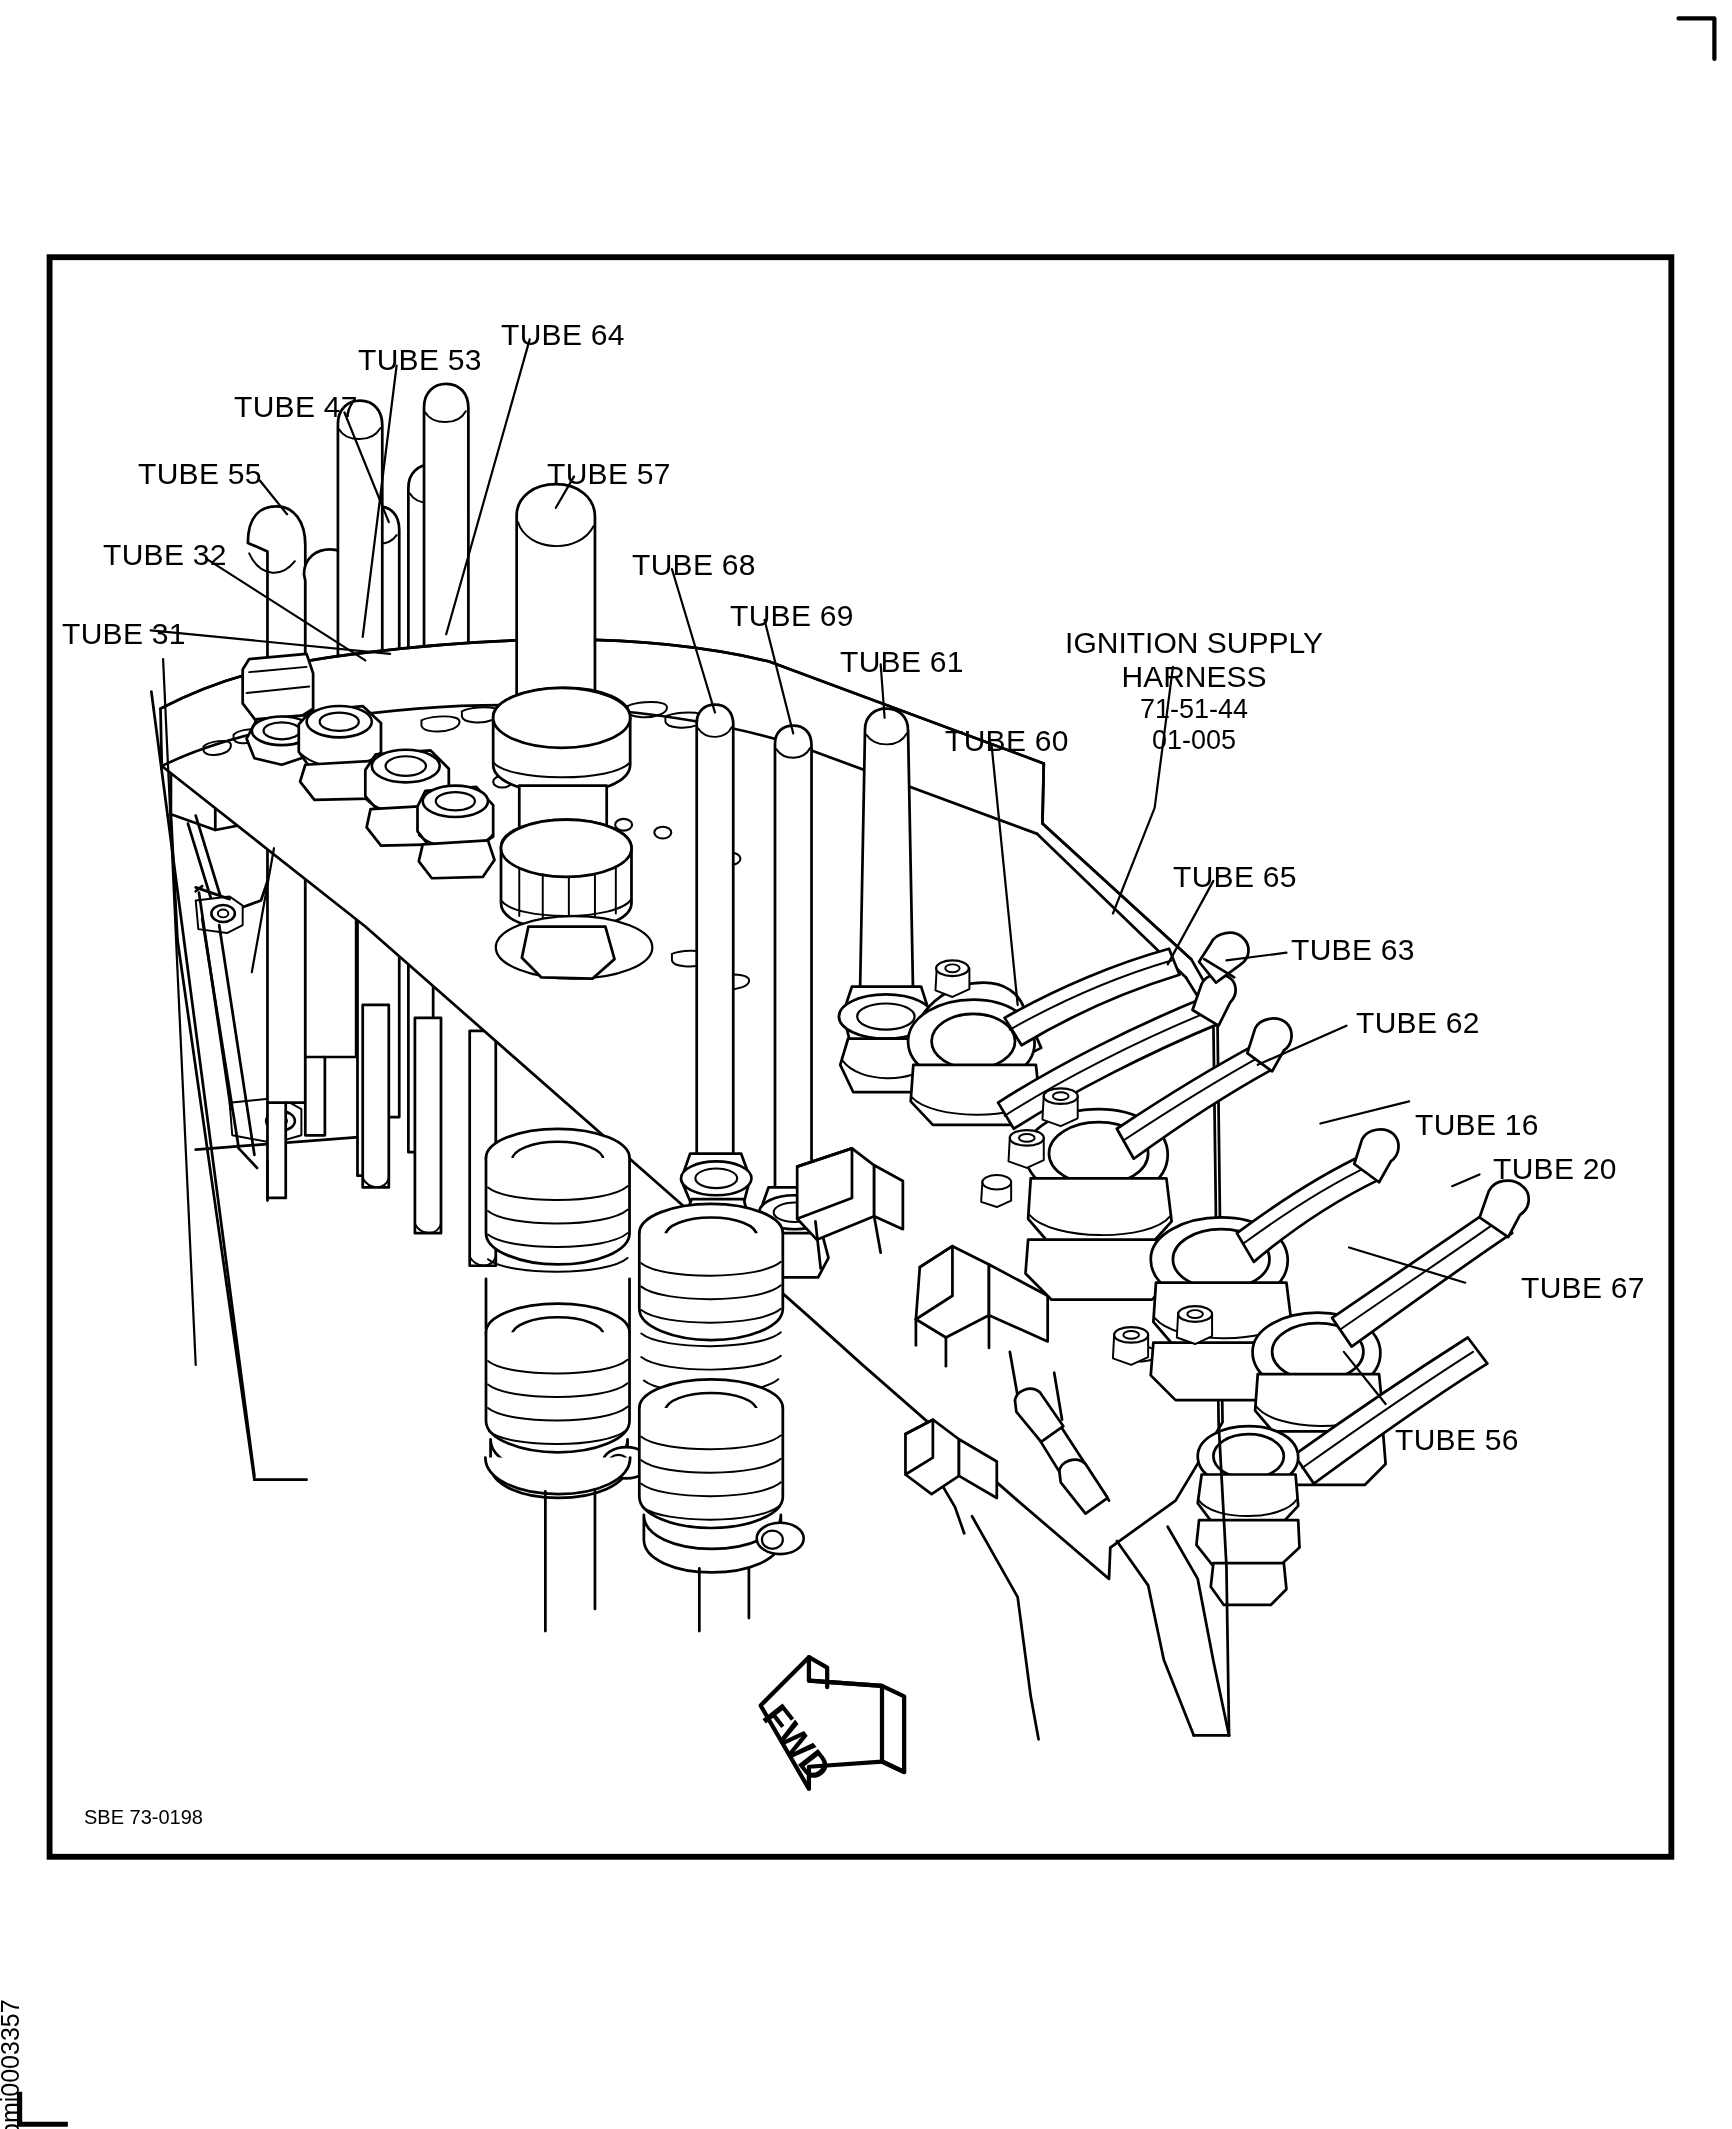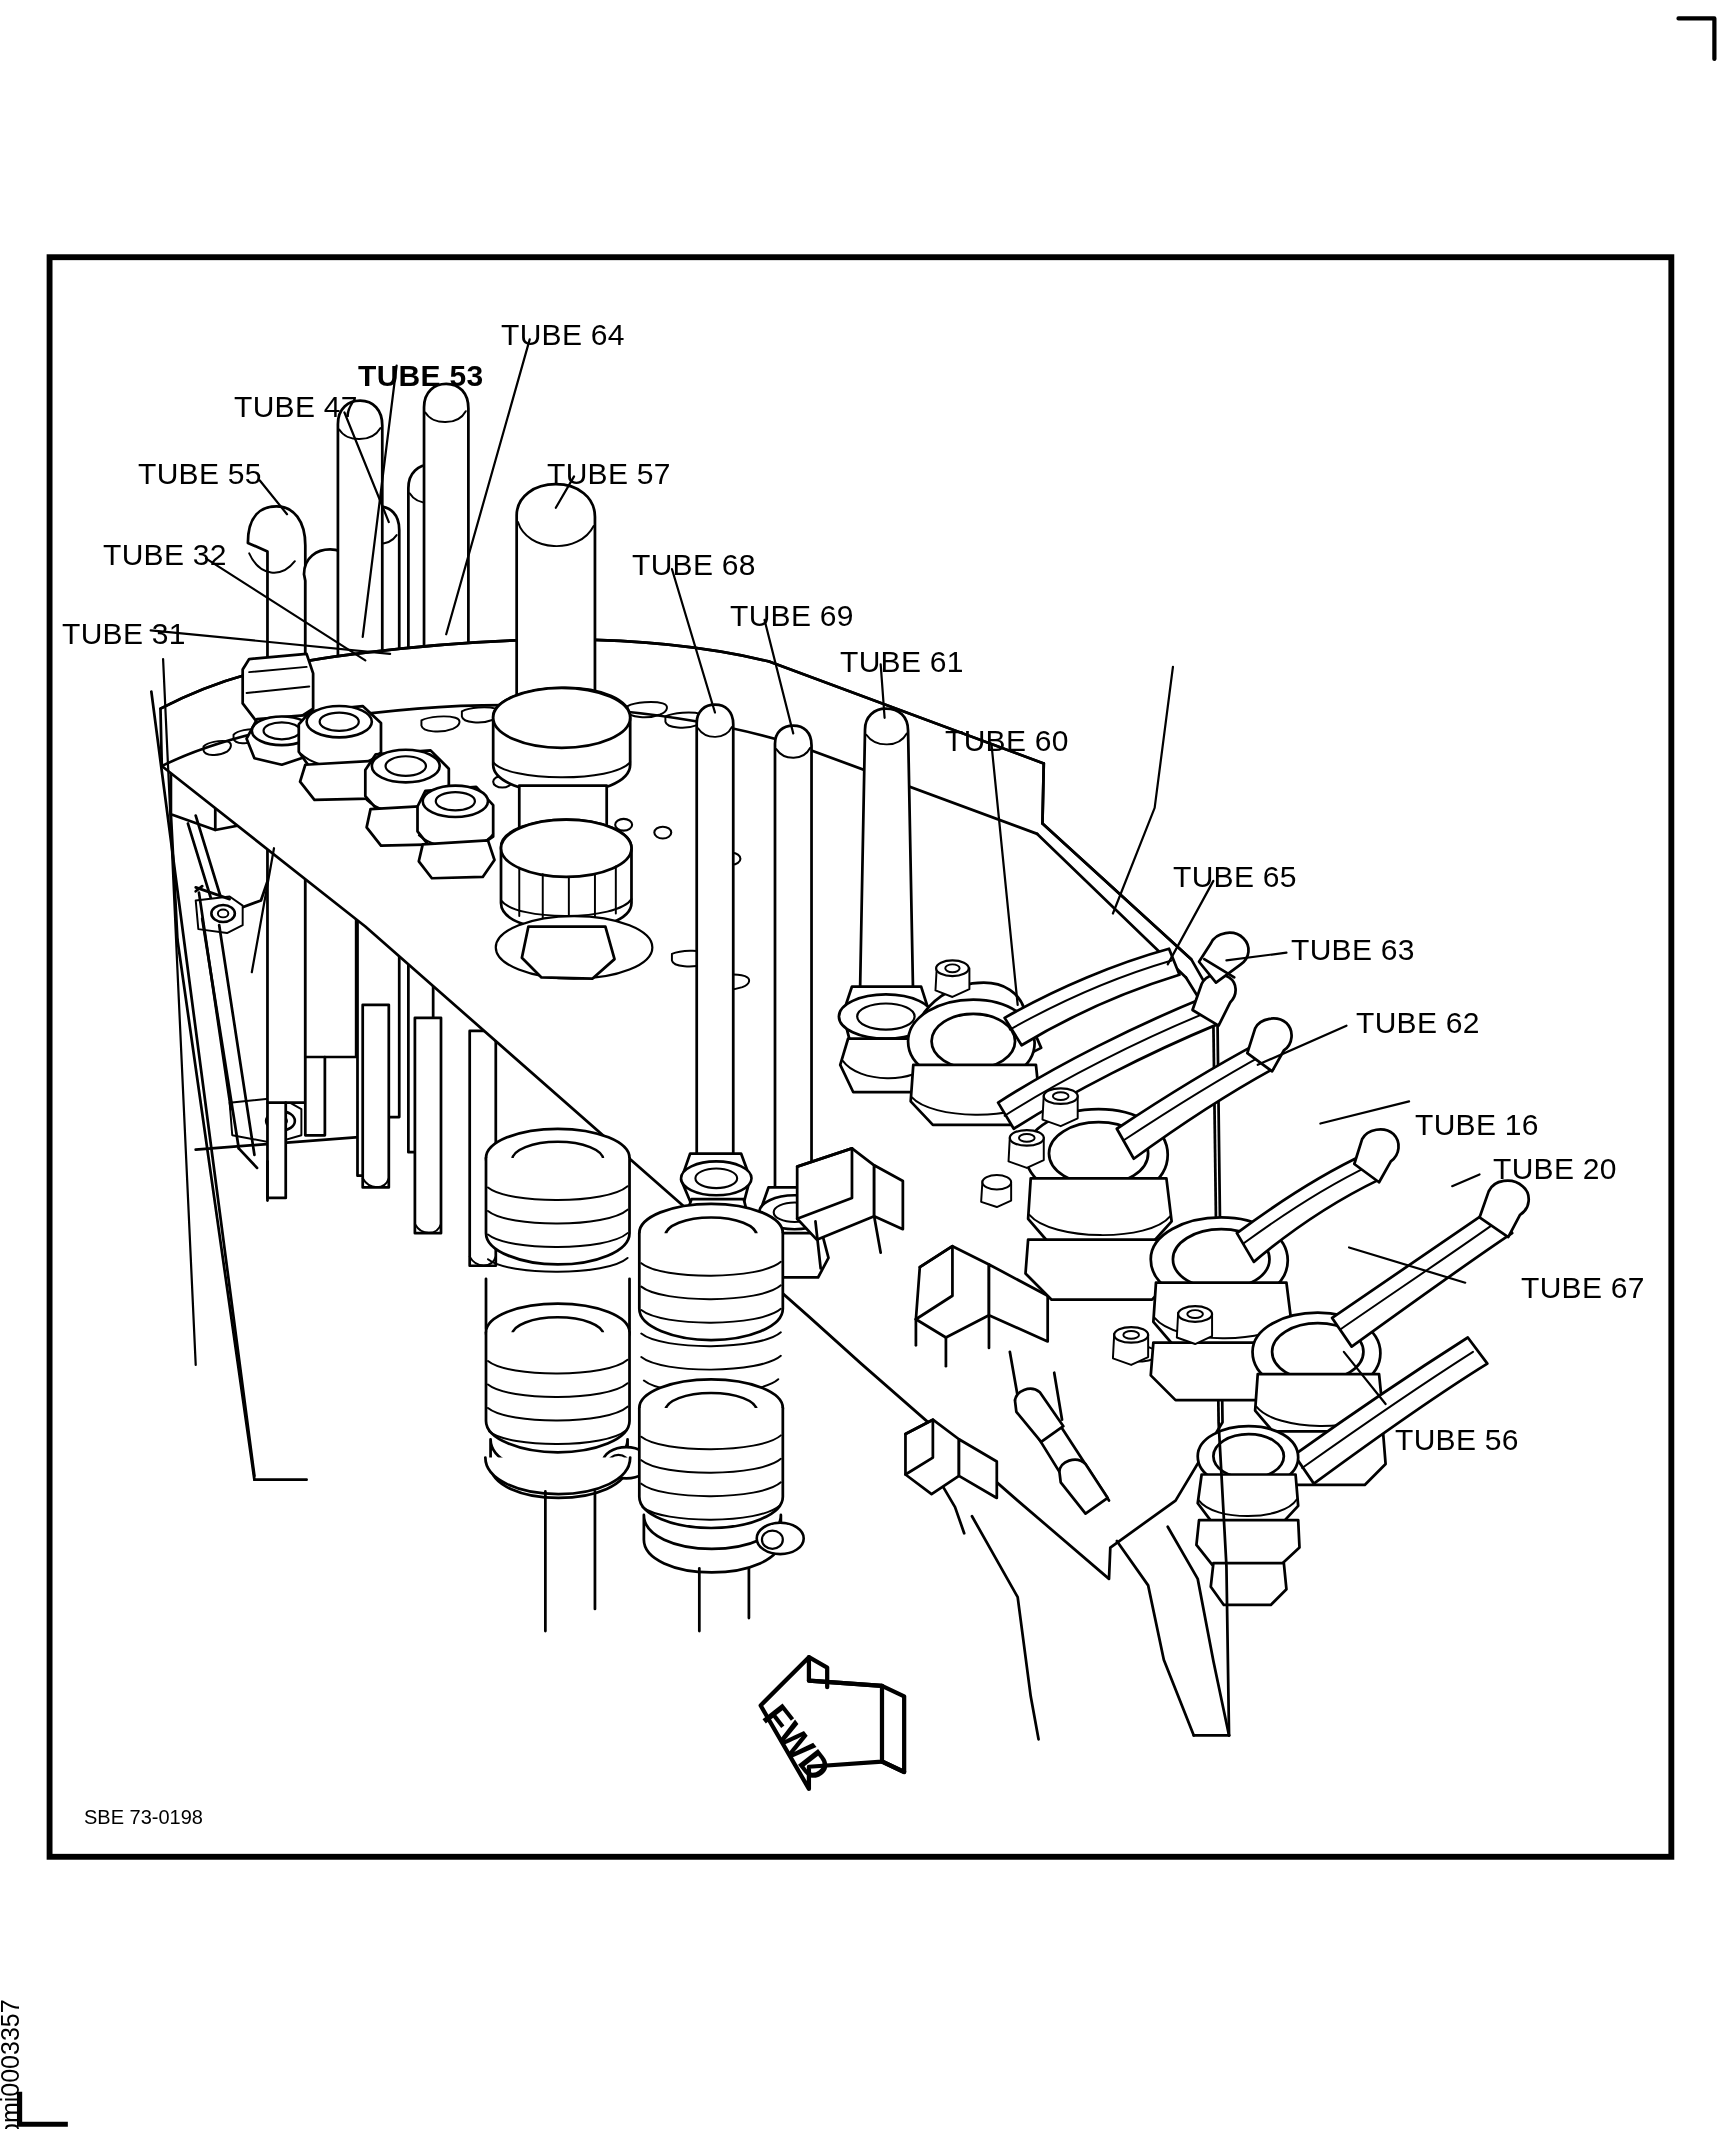--- a/index.html
+++ b/index.html
@@ -507,35 +507,41 @@
         <path class="lnH" d="M1240,2540 L1268,2556 L1268,2586"></path>
       </g>
 
     </g>
   </svg>
 
   <div class="lbl" style="left:62px;  top:617px;">TUBE 31</div>
   <div class="lbl" style="left:90px; top:538px;margin-left:13px;">TUBE 32</div>
   <div class="lbl" style="left:138px; top:457px;text-align:center;">TUBE 55</div>
   <div class="lbl" style="left:234px; top:390px;">TUBE 47</div>
-  <div class="lbl" style="left:358px; top:359px;font-weight:bold;">TUBE 53</div>
+  <div class="lbl" style="left:358px; top:343px;">TUBE 53</div>
   <div class="lbl" style="left:501px; top:318px;">TUBE 64</div>
   <div class="lbl" style="left:547px; top:457px;">TUBE 57</div>
   <div class="lbl" style="left:632px; top:548px;">TUBE 68</div>
   <div class="lbl" style="left:730px; top:599px;">TUBE 69</div>
   <div class="lbl" style="left:840px; top:645px;">TUBE 61</div>
   <div class="lbl" style="left:945px; top:724px;">TUBE 60</div>
   <div class="lbl" style="left:1173px; top:860px;">TUBE 65</div>
   <div class="lbl" style="left:1291px; top:933px;">TUBE 63</div>
   <div class="lbl" style="left:1356px; top:1006px;">TUBE 62</div>
   <div class="lbl" style="left:1415px; top:1080px;margin-top:28px;">TUBE 16</div>
   <div class="lbl" style="left:1493px; top:1152px;">TUBE 20</div>
   <div class="lbl" style="left:1473px; top:1271px;margin-left:48px;">TUBE 67</div>
   <div class="lbl" style="left:1395px; top:1423px;">TUBE 56</div>
 
+  <div class="harness-block" style="left:1044px; top:626px; width:300px;">
+    <div>IGNITION SUPPLY</div>
+    <div class="l2">HARNESS</div>
+    <div class="l3">71-51-44</div>
+    <div class="l3">01-005</div>
+  </div>
 
   <div class="fwd-text" style="left:787px; top:1697px; transform: rotate(52deg); transform-origin: left top;">FWD</div>
 
   <div class="sheet-id" style="left:84px; top:1806px;">SBE 73-0198</div>
 
   <div class="vert-id" style="left:25px; top:2108px;">bmi0003357</div>
 
   <svg style="position:absolute; left:0; top:0; width:1732px; height:2129px; pointer-events:none;" viewBox="0 0 2655 3263">
     <path d="M30,3210 L30,3256 L100,3256" fill="none" stroke="#000" stroke-width="8" stroke-linecap="square"></path>
   </svg>

